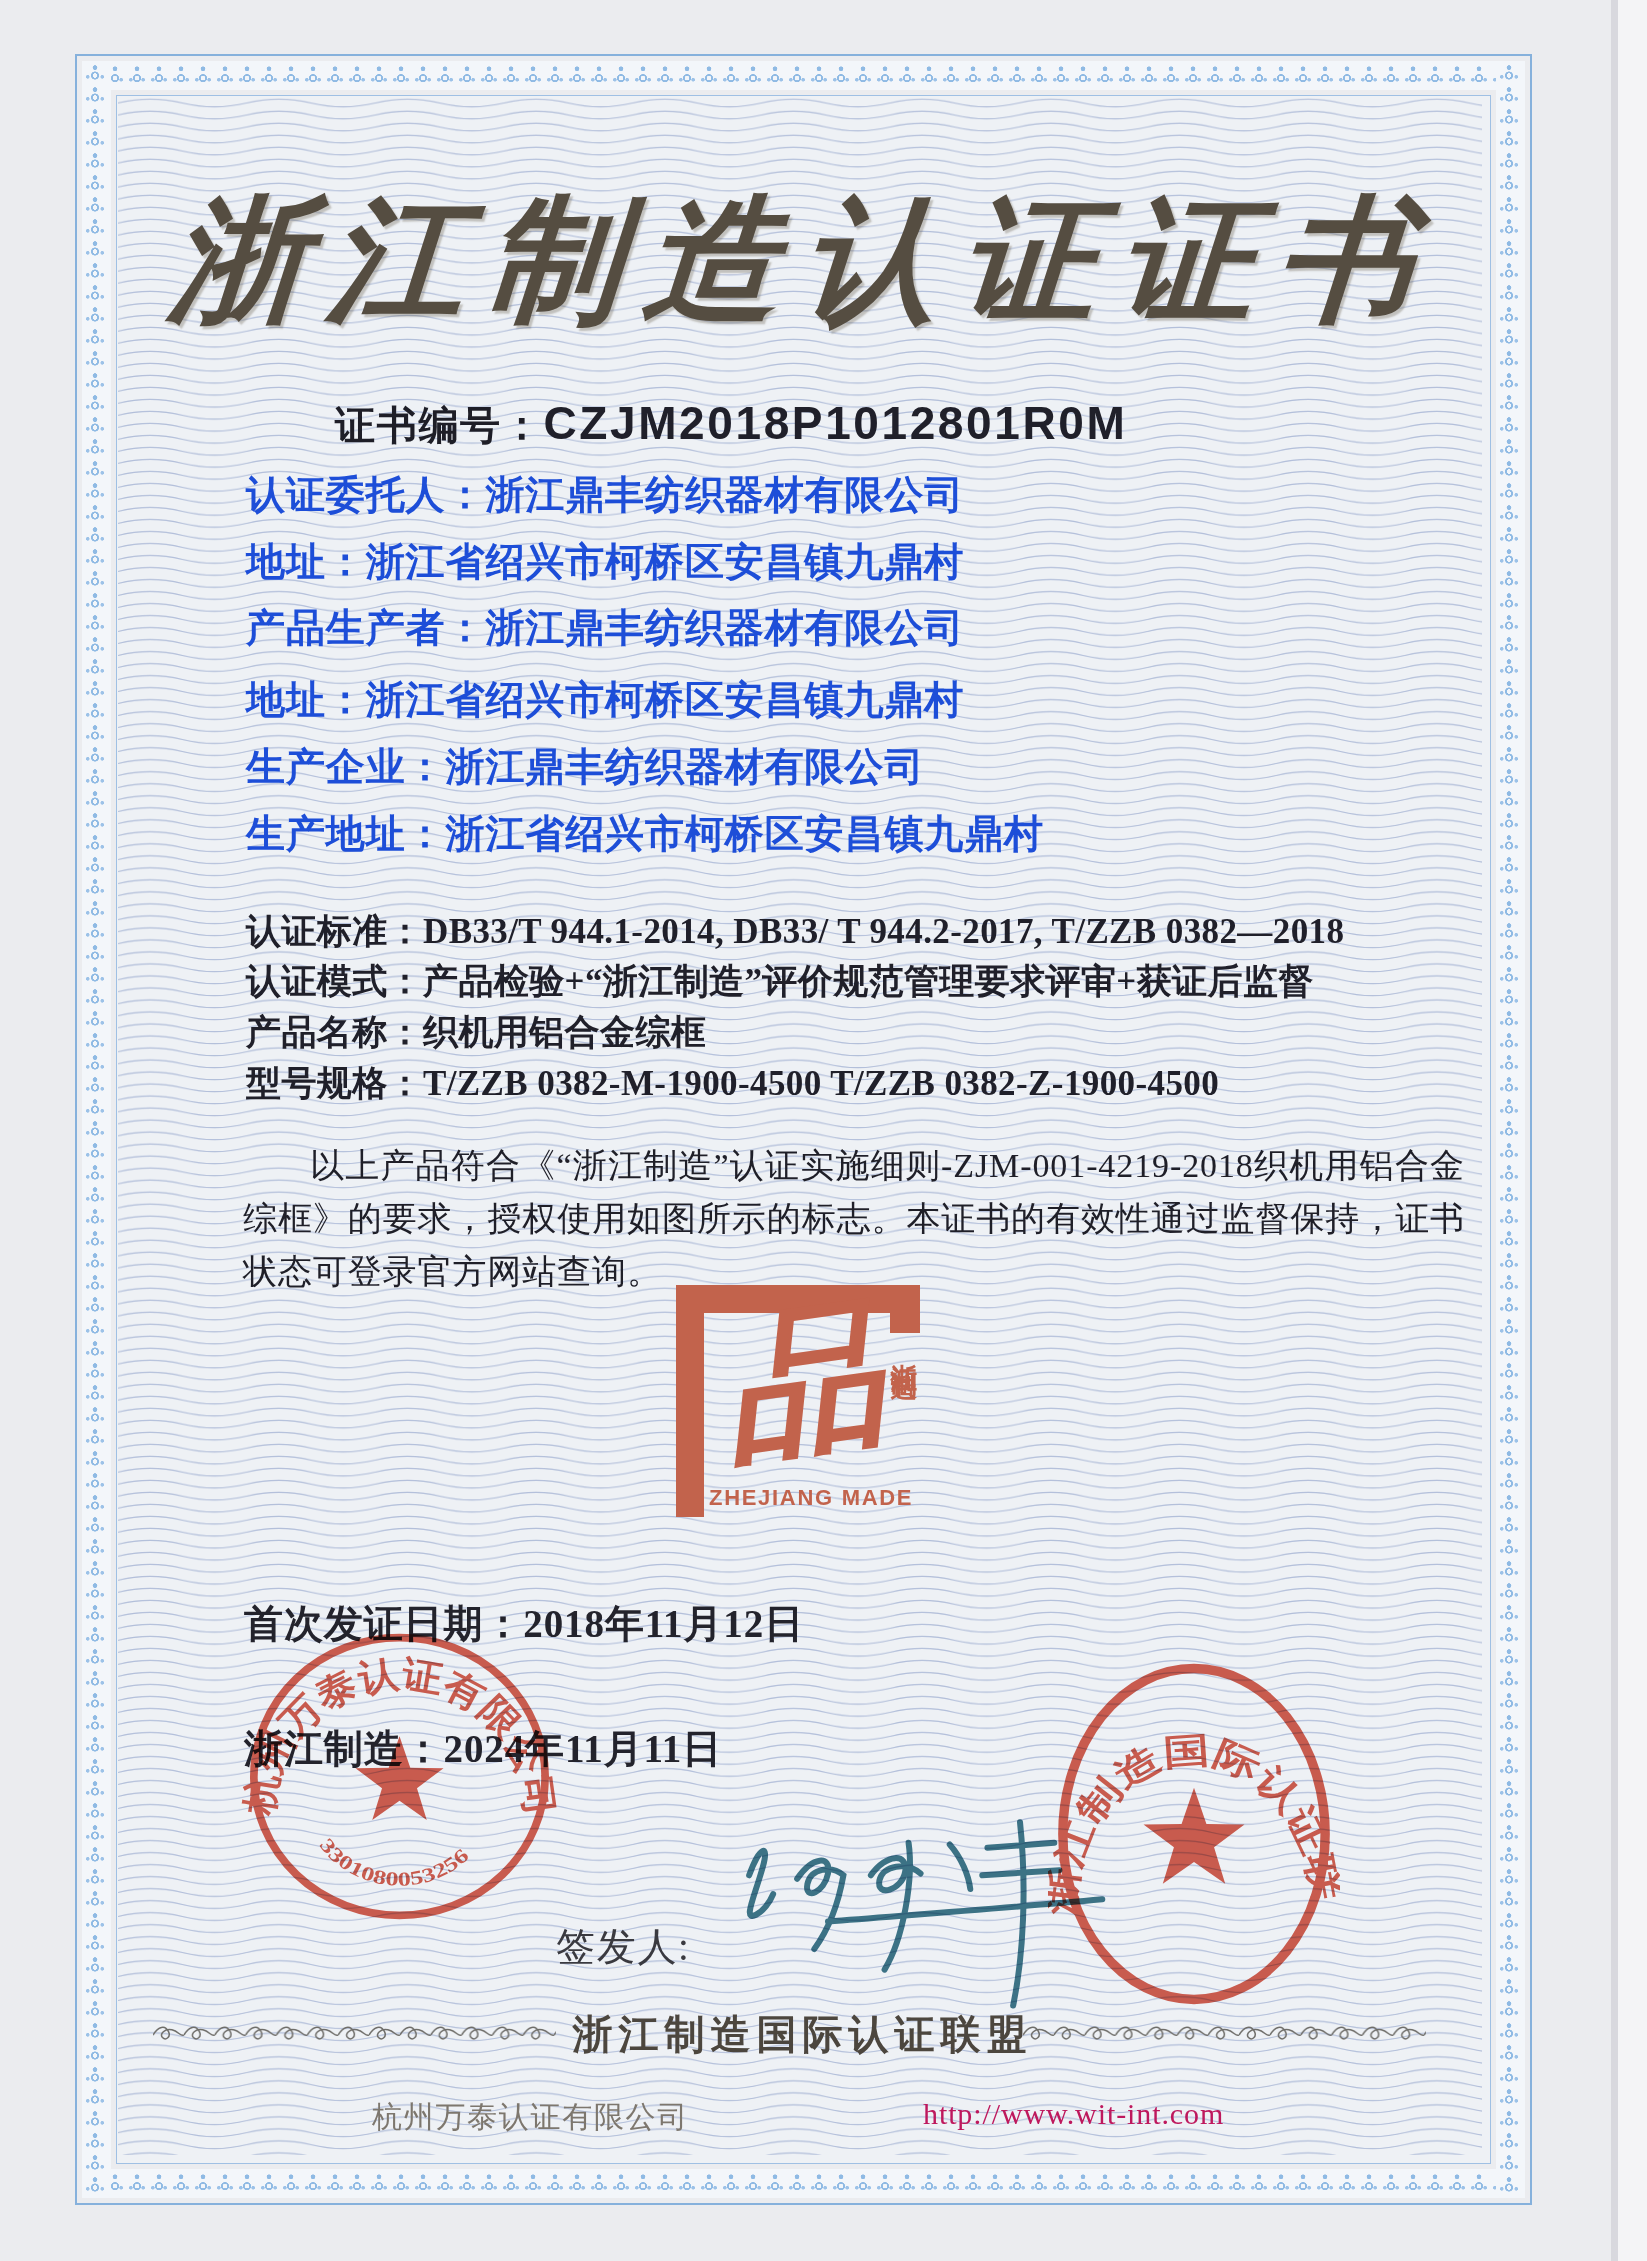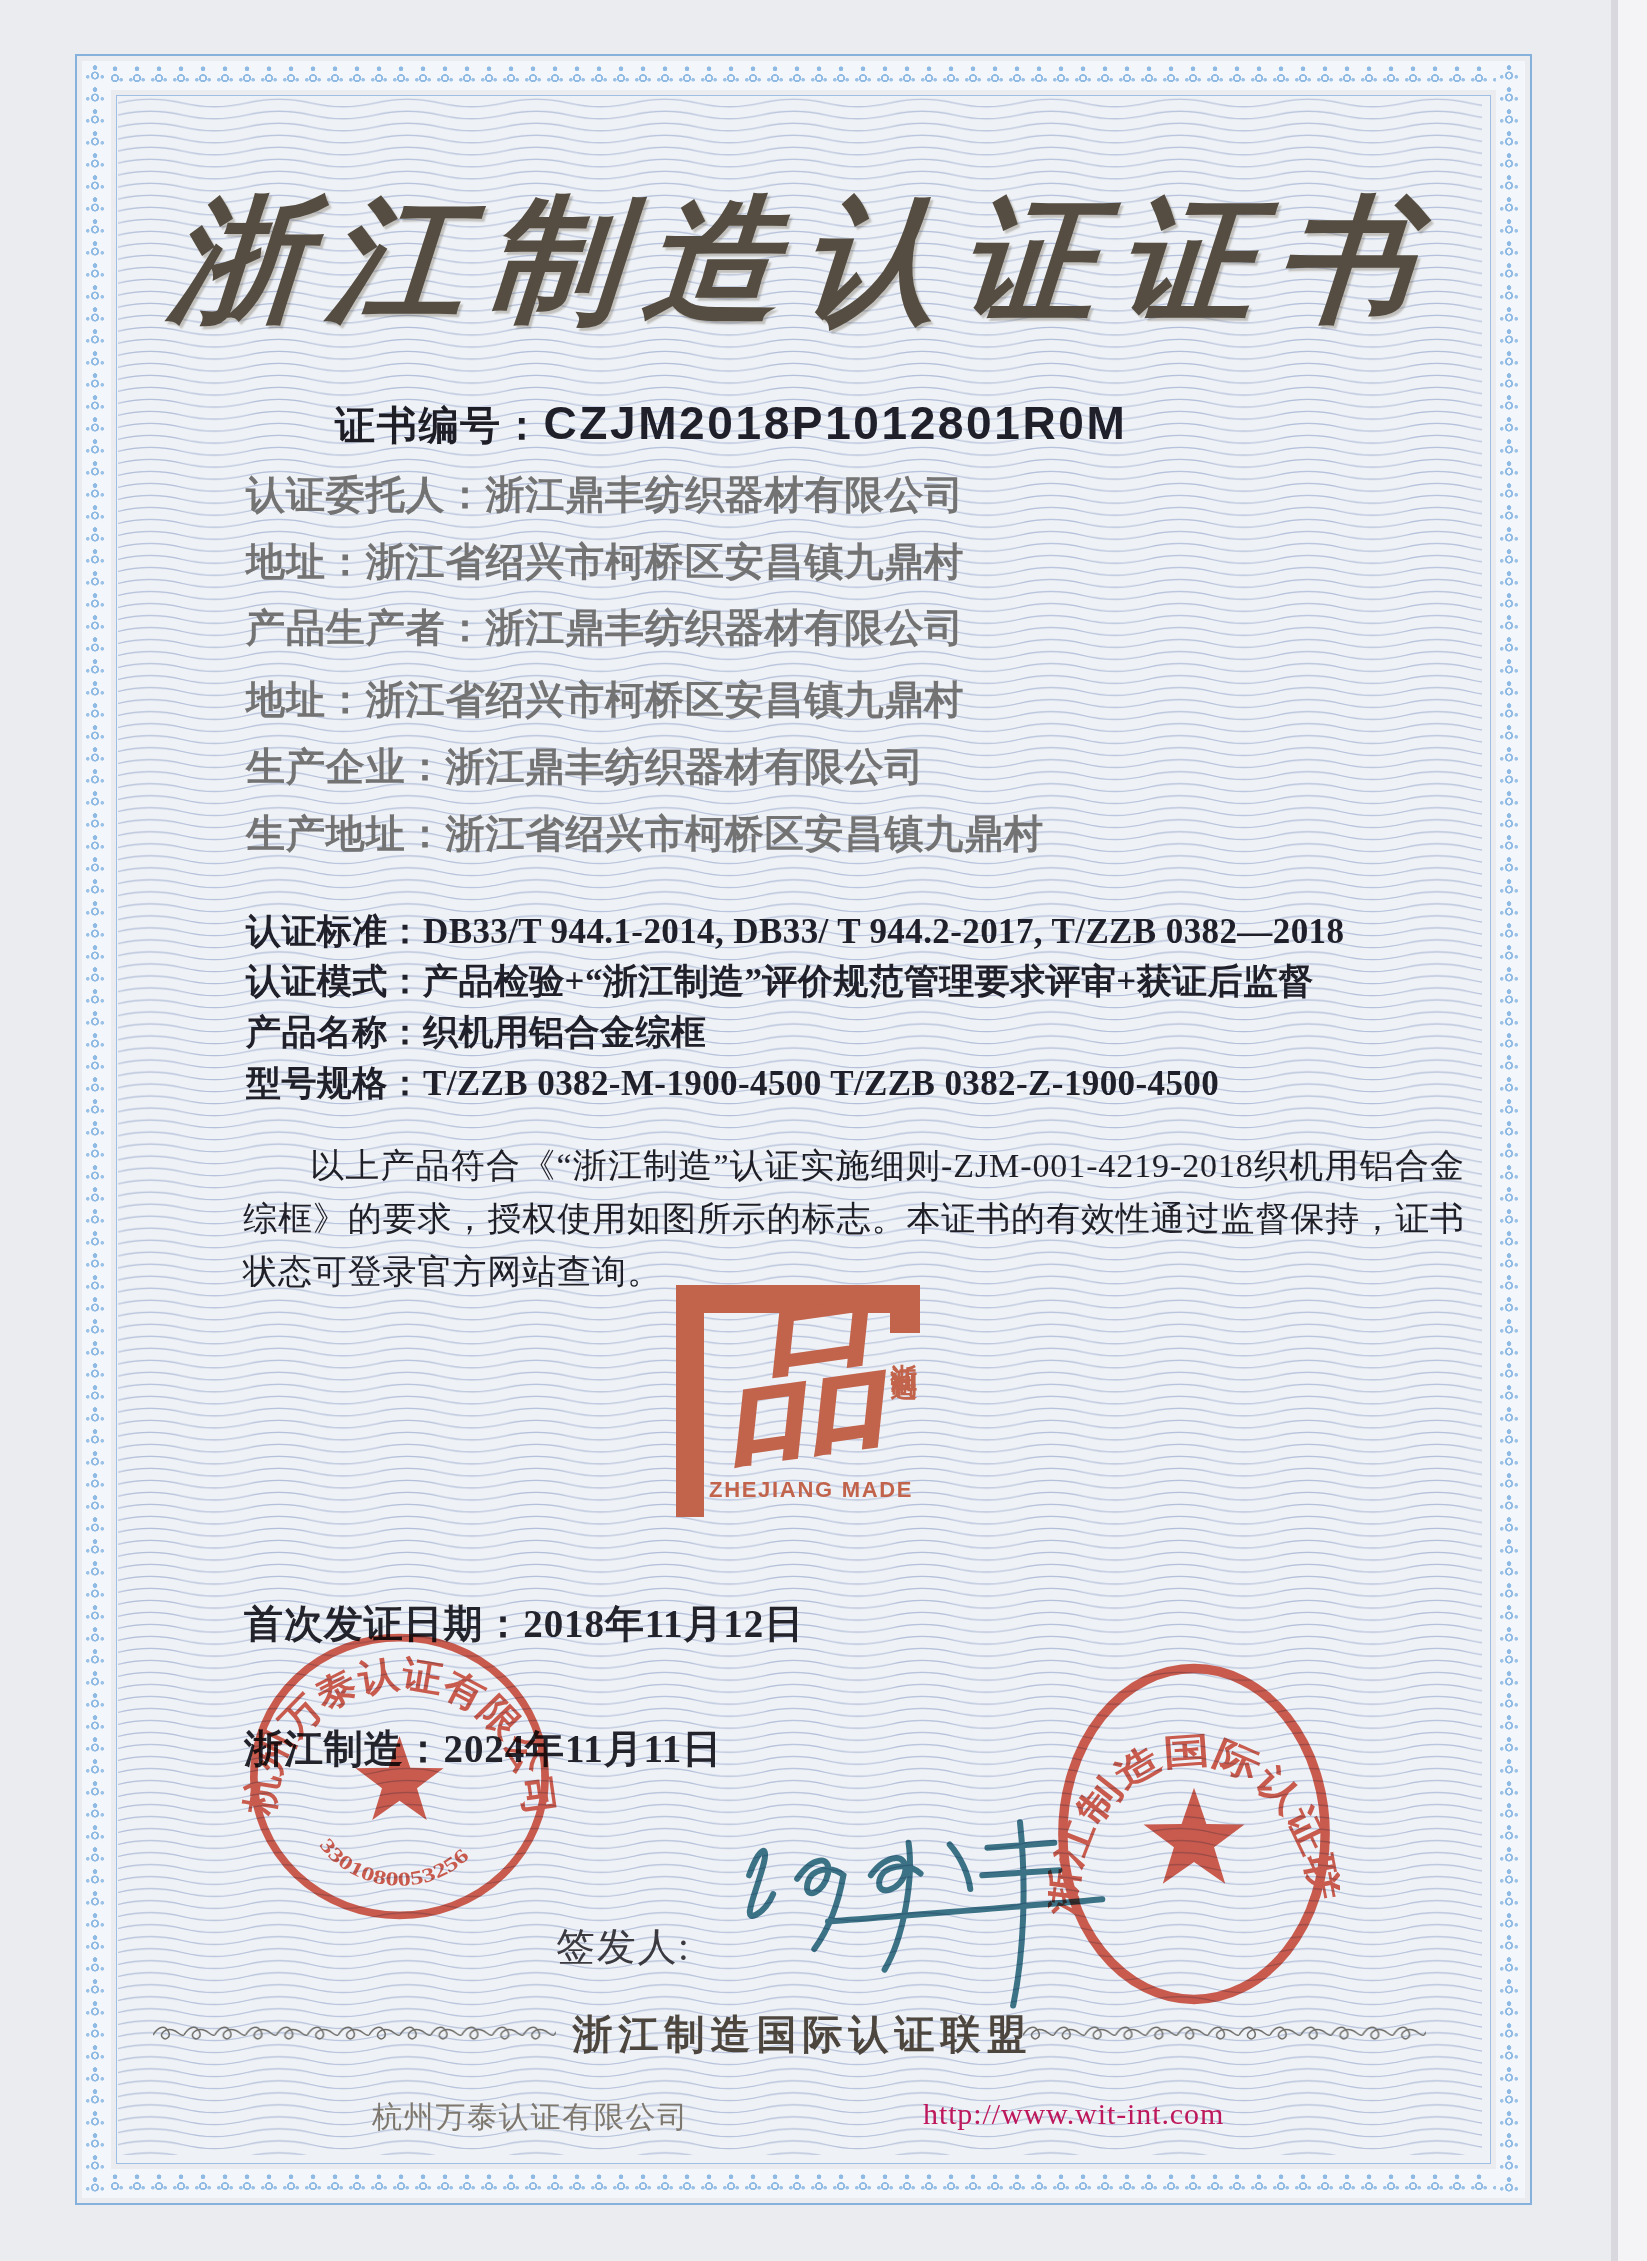--- a/index.html
+++ b/index.html
@@ -39,21 +39,21 @@
     font-size:136px;font-weight:700;font-style:italic;
     letter-spacing:22px;color:#554d41;
     transform:skewX(-4deg);
     text-shadow:2.6px 2.6px 1.7px rgba(90,80,60,.30);
     white-space:nowrap;
   }
   .cert-number{left:335px;top:396px;white-space:nowrap;}
   .cert-number .lbl{font-size:40px;font-weight:700;letter-spacing:1.7px;}
   .cert-number .val{font-family:"Liberation Sans","DejaVu Sans",sans-serif;font-size:46px;font-weight:600;letter-spacing:2.6px;color:#20202a;}
 
-  .field-row{left:246px;white-space:nowrap;font-size:39px;font-weight:700;letter-spacing:0.9px;color:#737373;}
+  .field-row{left:246px;white-space:nowrap;font-size:39px;font-weight:700;letter-spacing:0.9px;color:#1d4ed8;}
   .spec-row{left:246px;white-space:nowrap;font-size:35px;font-weight:700;letter-spacing:0.4px;color:#20202a;}
 
   .statement{
     left:243px;top:1139px;width:1222px;
     font-size:34px;line-height:53px;text-align:justify;
     text-indent:67px;letter-spacing:0.9px;color:#1f1f28;
   }
 
   
   .logo{left:676px;top:1285px;width:244px;height:232px;}
@@ -65,21 +65,21 @@
     font-size:159px;line-height:180px;text-align:center;
     font-weight:700;font-style:italic;color:#c2634c;
     transform:rotate(-8deg);
   }
   .logo .vtext{
     position:absolute;right:-1.7px;top:57px;
     writing-mode:vertical-rl;text-orientation:upright;
     font-size:26.6px;font-weight:700;letter-spacing:3.4px;color:#c2634c;
   }
   .logo .caption{
-    position:absolute;left:33px;bottom:14px;width:210px;
+    position:absolute;left:33px;bottom:6px;width:210px;
     font-family:"Liberation Sans","DejaVu Sans",sans-serif;
     font-size:22px;font-weight:700;letter-spacing:1.7px;color:#c2634c;white-space:nowrap;margin-top:32px;
   }
 
   .date-row{left:244px;white-space:nowrap;font-size:39px;font-weight:700;letter-spacing:0.9px;color:#23232c;}
   .seal-note{left:242px;top:1819px;font-size:39px;font-weight:400;letter-spacing:0.9px;color:#2a2a31;}
   .issuer-label{left:556px;top:1920px;font-size:39px;font-weight:400;letter-spacing:1.7px;color:#3a3a40;font-family:Liberation Serif, serif;}
 
   
   .stamp{mix-blend-mode:multiply;opacity:.88;}

